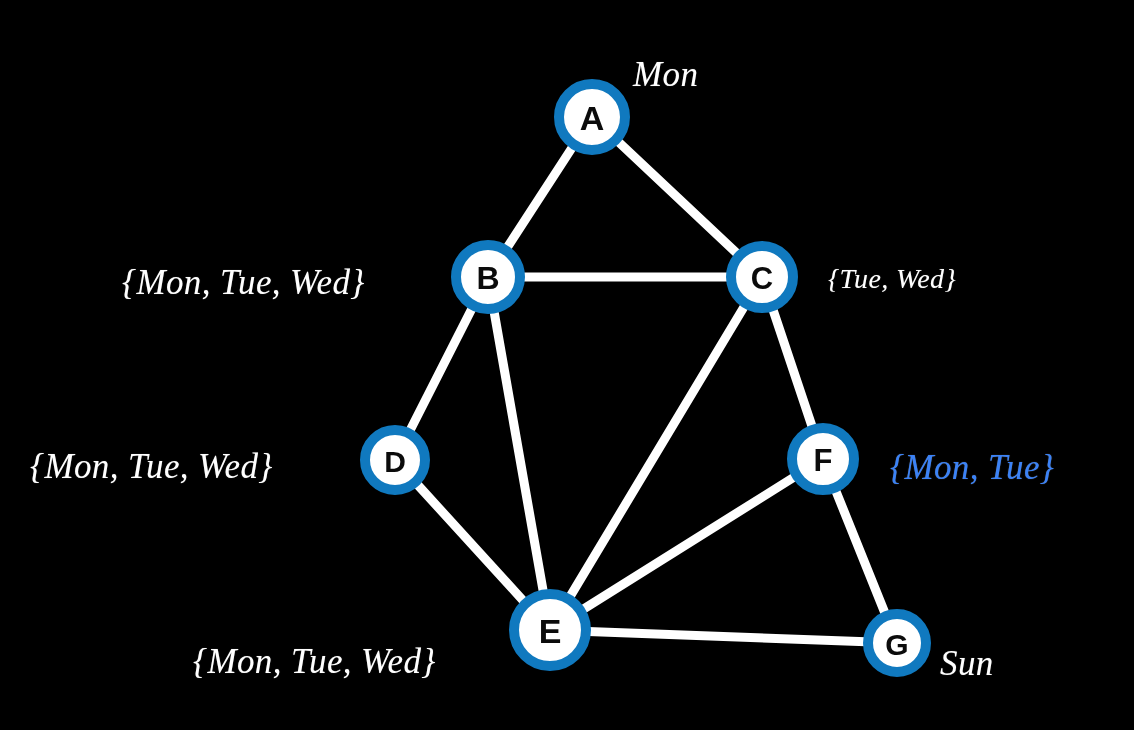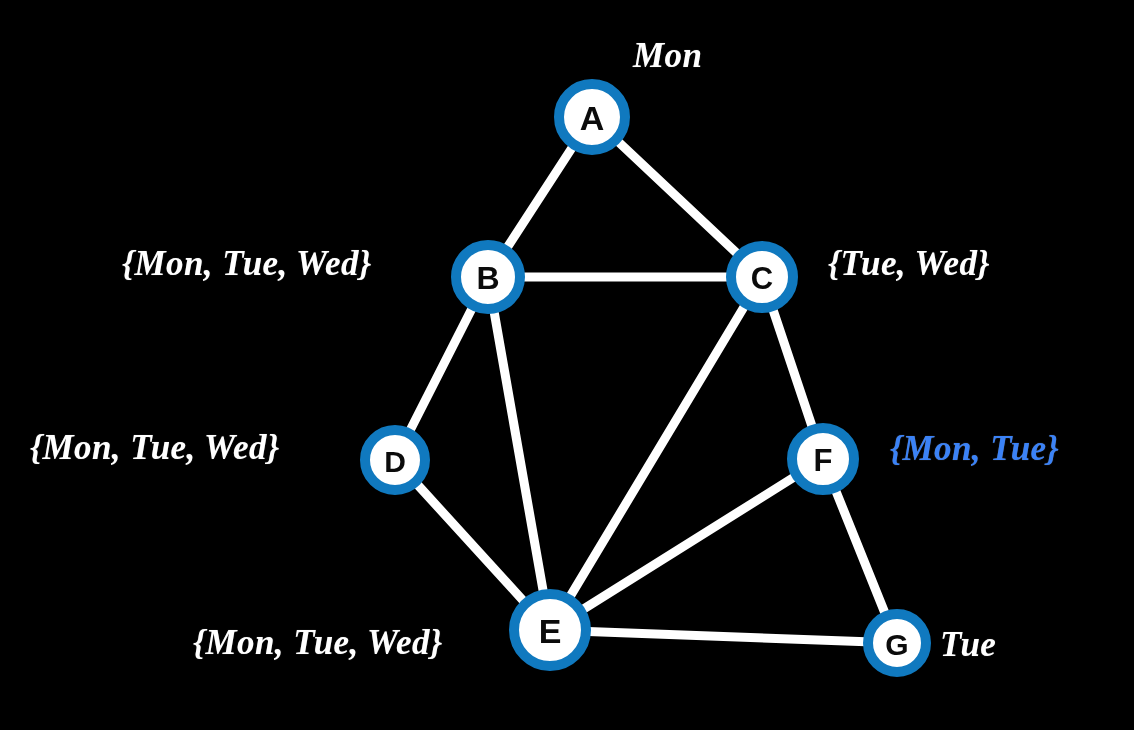--- a/index.html
+++ b/index.html
@@ -44,24 +44,25 @@
     font-weight: bold;
     text-anchor: middle;
     dominant-baseline: central;
     paint-order: stroke;
   }
   .domain-label {
     position: absolute;
     color: #ffffff;
     font-family: "Liberation Serif", "DejaVu Serif", serif;
     font-style: italic;
-    font-weight: bold;
+    font-weight: normal;
     white-space: nowrap;
     letter-spacing: 0.4px;
     text-shadow: 0 0 1px rgba(255,255,255,0.35);
+    margin-top: 19px;
   }
 </style>
 </head>
 <body>
 
 <div id="diagram-root">
 
   <svg id="graph-canvas" viewBox="0 0 1134 730">
     <g id="edges-group">
         <line x1="572.9254077291605" y1="146.34552657052228" x2="506.5296039202441" y2="248.49291704577834" class="edge-line" stroke="#ffffff"></line>
@@ -104,20 +105,20 @@
         <g>
           <circle cx="897" cy="643" r="29" class="node-ring" fill="#ffffff" stroke="#1079bf"></circle>
           <text x="897" y="644" class="node-letter" font-size="30" fill="#0b0b0b">G</text>
         </g>
       </g>
   </svg>
 
   <div id="labels-layer">
       <div class="domain-label" style="left: 633px; top: 36px; font-size: 35px; color: rgb(255, 255, 255);">Mon</div>
       <div class="domain-label" style="left: 122px; top: 244px; font-size: 35px; color: rgb(255, 255, 255);">{Mon, Tue, Wed}</div>
-      <div class="domain-label" style="left: 828px; top: 244px; font-size: 35px; color: rgb(255, 255, 255);">{Tue, Wed}</div>
+      <div class="domain-label" style="left: 828px; top: 244px; font-size: 28px; color: rgb(255, 255, 255);">{Tue, Wed}</div>
       <div class="domain-label" style="left: 30px; top: 428px; font-size: 35px; color: rgb(255, 255, 255);">{Mon, Tue, Wed}</div>
       <div class="domain-label" style="left: 193px; top: 623px; font-size: 35px; color: rgb(255, 255, 255);">{Mon, Tue, Wed}</div>
       <div class="domain-label" style="left: 890px; top: 429px; font-size: 35px; color: #3b82f6;">{Mon, Tue}</div>
-      <div class="domain-label" style="left: 940px; top: 625px; font-size: 35px; color: rgb(255, 255, 255);">Tue</div>
+      <div class="domain-label" style="left: 940px; top: 625px; font-size: 35px; color: rgb(255, 255, 255);">Sun</div>
     </div>
 
 </div>
 
 </body></html>

